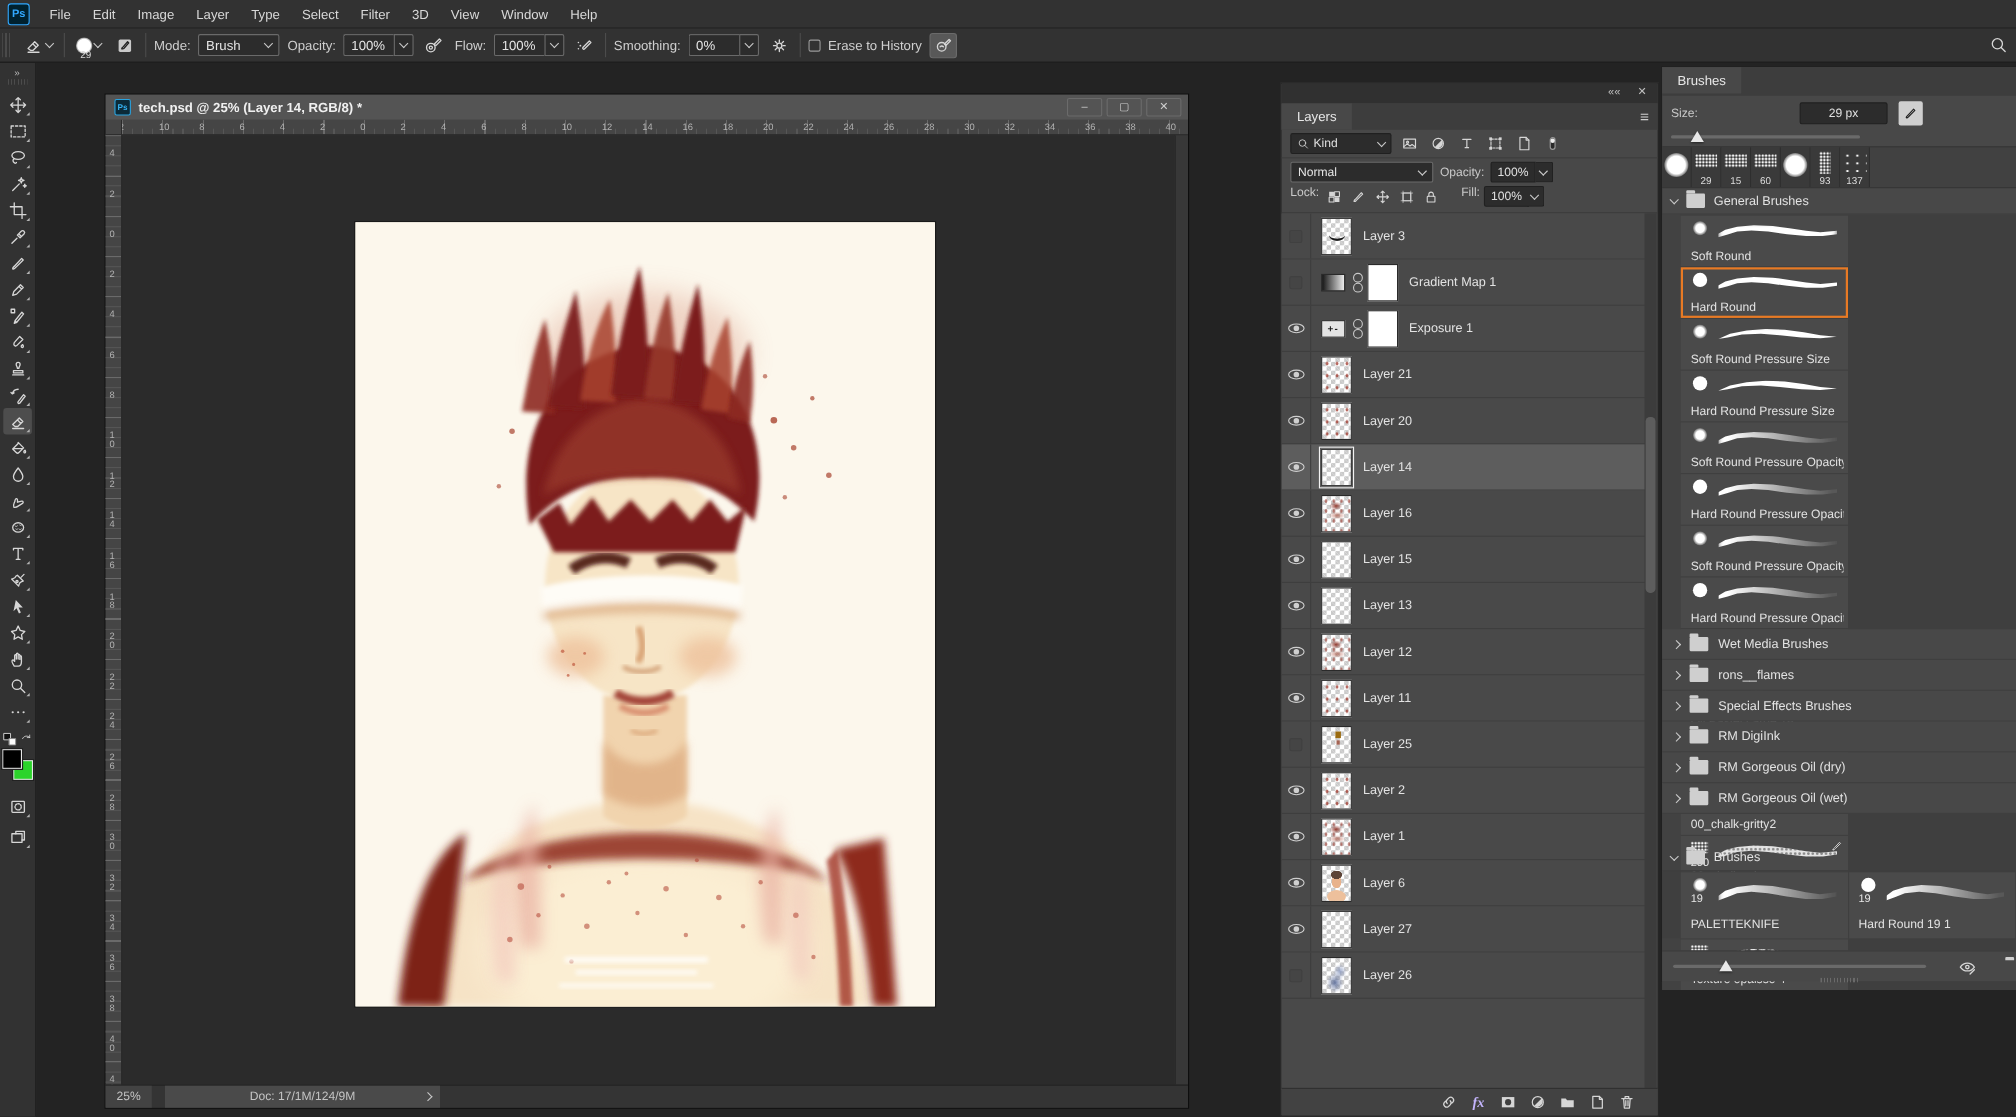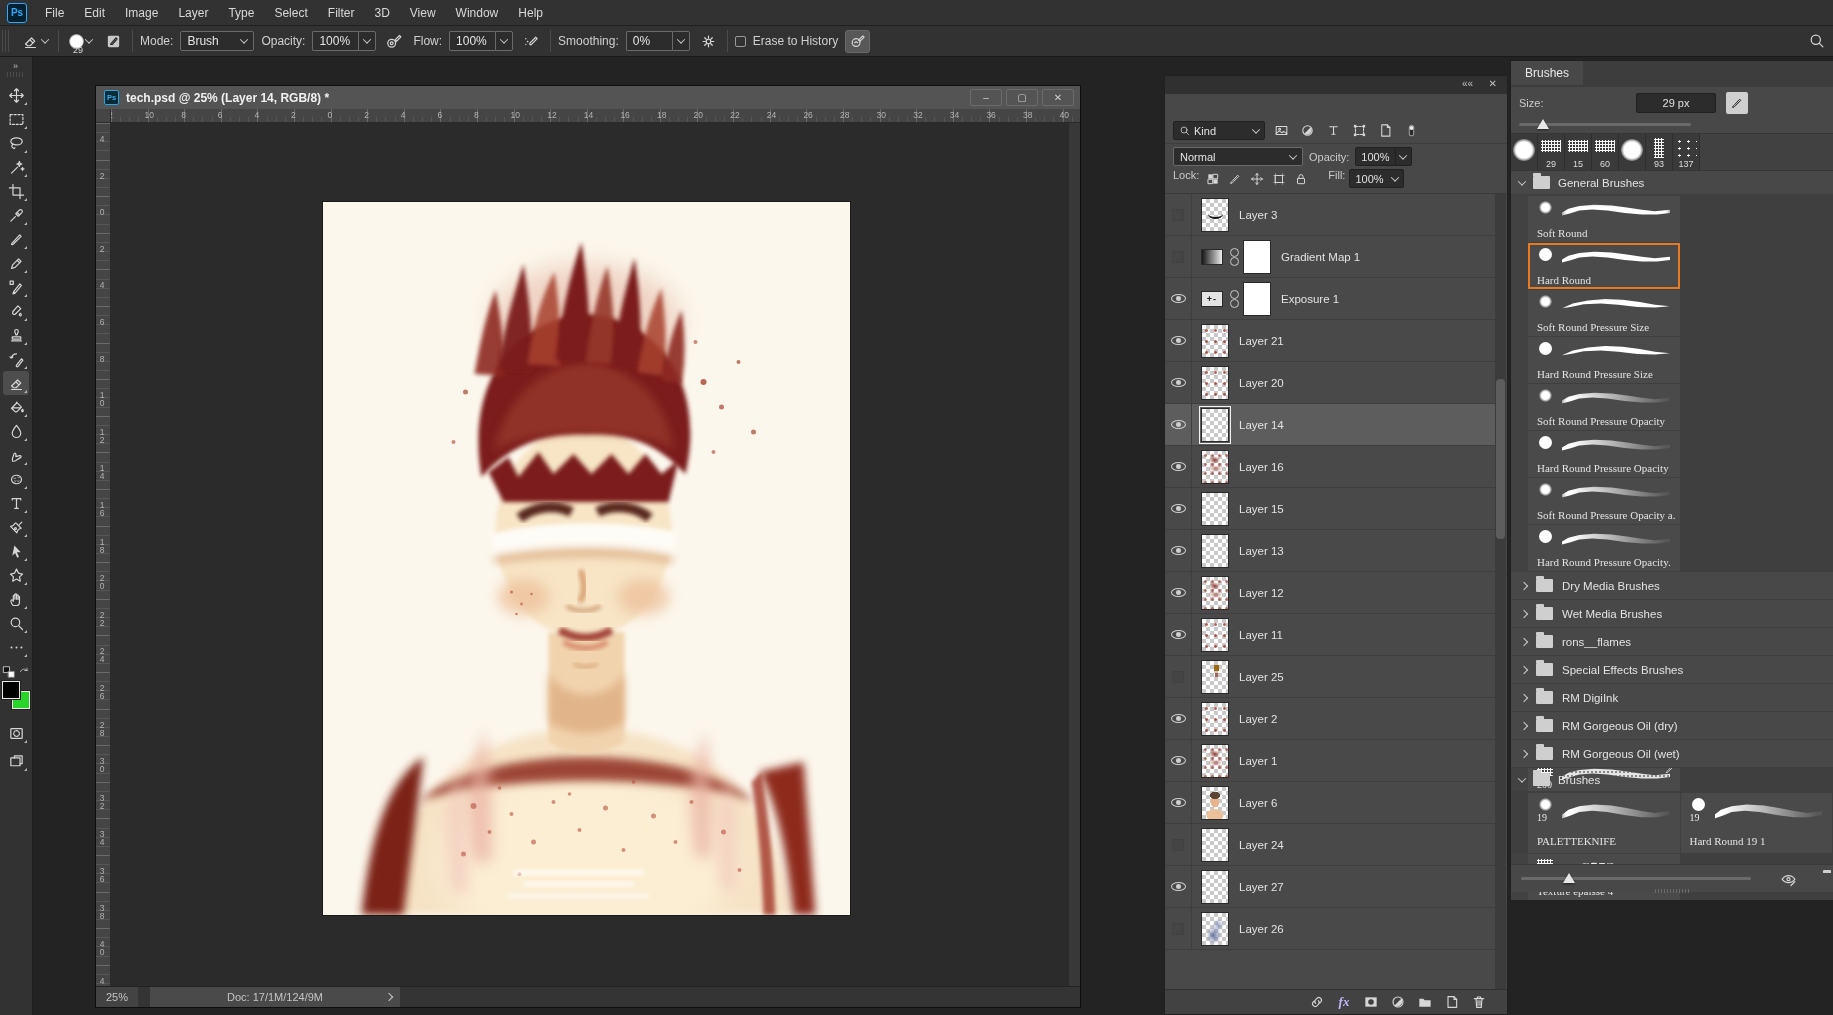--- a/index.html
+++ b/index.html
@@ -147,21 +147,21 @@
   .rglyph.chalk{width:20px;height:12px;background-image:radial-gradient(rgba(255,255,255,.95) 1px,transparent 1.3px);background-size:3px 3px;}
   .rglyph.stamp{width:10px;height:20px;top:14px;background-image:radial-gradient(rgba(255,255,255,.95) 1px,transparent 1.3px);background-size:3px 3px;}
   .rglyph.scatter{width:22px;height:20px;top:14px;background-image:radial-gradient(rgba(255,255,255,.95) 1.2px,transparent 1.5px);background-size:9px 7px;}
   .rnum{position:absolute;left:0;right:0;bottom:1px;text-align:center;color:#dcdcdc;font-size:9px;}
   .bgroup{position:relative;height:24px;display:flex;align-items:center;gap:8px;padding:0 8px;border-bottom:1px solid #3f3f3f;color:#e2e2e2;font-size:11.5px;}
   #bp-general{position:absolute;left:0;top:110px;width:100%;}
   .foldericon{width:17px;height:13px;background:#cfcfcf;border-radius:1px;position:relative;}
   .foldericon::before{content:"";position:absolute;left:0;top:-3px;width:8px;height:3px;background:#cfcfcf;border-radius:1px 1px 0 0;}
   .bgrid{position:absolute;left:0;top:134px;width:100%;display:flex;flex-wrap:wrap;background:#3f3f3f;padding-left:17px;}
   .bgrid::before{content:"";position:absolute;left:0;top:0;bottom:0;width:17px;background:#424242;}
-  .btile{position:relative;width:152px;height:46px;background:#4a4a4a;margin:1px 1px 0 0;font-family:Liberation Serif, serif;}
+  .btile{position:relative;width:152px;height:46px;background:#4a4a4a;margin:1px 1px 0 0;}
   .btile.selected{outline:2px solid #e87a24;outline-offset:-2px;z-index:2;}
   .bdot{position:absolute;left:11px;top:5px;width:13px;height:13px;border-radius:50%;background:radial-gradient(circle,#fff 0 42%,rgba(255,255,255,0) 75%);}
   .bdot.hard,.bdot.hard-taper,.bdot.hard-fade{background:#fff;}
   .bdot.chalk,.bdot.pastel,.bdot.pencil,.bdot.gritty,.bdot.leaves,.bdot.spatter{width:16px;height:11px;border-radius:1px;background:none;background-image:radial-gradient(rgba(255,255,255,.95) 1px,transparent 1.3px);background-size:3px 3px;left:9px;}
   .bstroke{position:absolute;left:34px;right:10px;top:6px;height:17px;background:#fff;
     clip-path:polygon(0 62%,6% 40%,16% 24%,30% 16%,46% 20%,60% 32%,74% 46%,86% 54%,100% 46%,100% 64%,88% 74%,74% 74%,58% 64%,42% 50%,28% 44%,16% 50%,8% 66%,0 80%);}
   .bstroke.soft,.bstroke.soft-taper,.bstroke.soft-fade{filter:blur(2.4px);}
   .bstroke.hard,.bstroke.hard-fade{filter:blur(.4px);}
   .bstroke.soft-taper,.bstroke.hard-taper{clip-path:polygon(0 72%,10% 44%,24% 26%,40% 18%,56% 22%,72% 36%,86% 52%,100% 60%,86% 68%,70% 64%,52% 52%,36% 44%,20% 48%,8% 64%);}
   .bstroke.soft-fade,.bstroke.hard-fade{-webkit-mask-image:linear-gradient(90deg,#fff 8%,rgba(255,255,255,.08) 96%);mask-image:linear-gradient(90deg,#fff 8%,rgba(255,255,255,.08) 96%);}
@@ -696,20 +696,24 @@
         <span class="chev right"></span>
       </span>
   </div>
 </div>
 
 <div id="layerspanel">
   <div id="lp-drawerbar">
     <span class="dbicon" style="right:34px;">««</span>
     <span class="dbicon" style="right:10px;">✕</span>
   </div>
+  <div id="lp-tabs">
+    <span class="ptab">Layers</span>
+    <span class="hamb">≡</span>
+  </div>
   <div id="lp-filter">
     <span id="kindfield">
       <span data-icon="search" style="width:11px;height:11px;">
           <svg viewBox="0 0 24 24" fill="none" stroke="#d6d6d6" stroke-width="1.7" stroke-linecap="round" stroke-linejoin="round">
             <circle cx="11" cy="11" r="6.5"></circle>
             <path d="M15.8 15.8L21 21"></path>
           </svg>
         </span>
       <span>Kind</span>
       <span class="chev down"></span>
@@ -954,28 +958,20 @@
       <div class="lrow">
         <span class="eyecell">
           <span class="eyeslot eye"></span>
         </span>
         <span class="thumb portrait"></span>
 
         <span class="lname">Layer 6</span>
       </div>
       <div class="lrow">
         <span class="eyecell">
-          <span class="eyeslot"></span>
-        </span>
-        <span class="thumb plain"></span>
-
-        <span class="lname">Layer 24</span>
-      </div>
-      <div class="lrow">
-        <span class="eyecell">
           <span class="eyeslot eye"></span>
         </span>
         <span class="thumb plain"></span>
 
         <span class="lname">Layer 27</span>
       </div>
       <div class="lrow">
         <span class="eyecell">
           <span class="eyeslot"></span>
         </span>
@@ -1193,25 +1189,20 @@
       <div class="btile">
         <span class="bdot spatter"></span>
         <span class="bstroke spatter"></span>
 
         <span class="bsize">79</span>
         <span class="bname">Texture épaisse 4</span>
       </div>
     </div>
   <div class="bfolders">
 
-  <div class="bfolder">
-        <span class="chev right"></span>
-        <span class="foldericon"></span>
-        <span>Dry Media Brushes</span>
-      </div>
       <div class="bfolder">
         <span class="chev right"></span>
         <span class="foldericon"></span>
         <span>Wet Media Brushes</span>
       </div>
       <div class="bfolder">
         <span class="chev right"></span>
         <span class="foldericon"></span>
         <span>rons__flames</span>
       </div>

